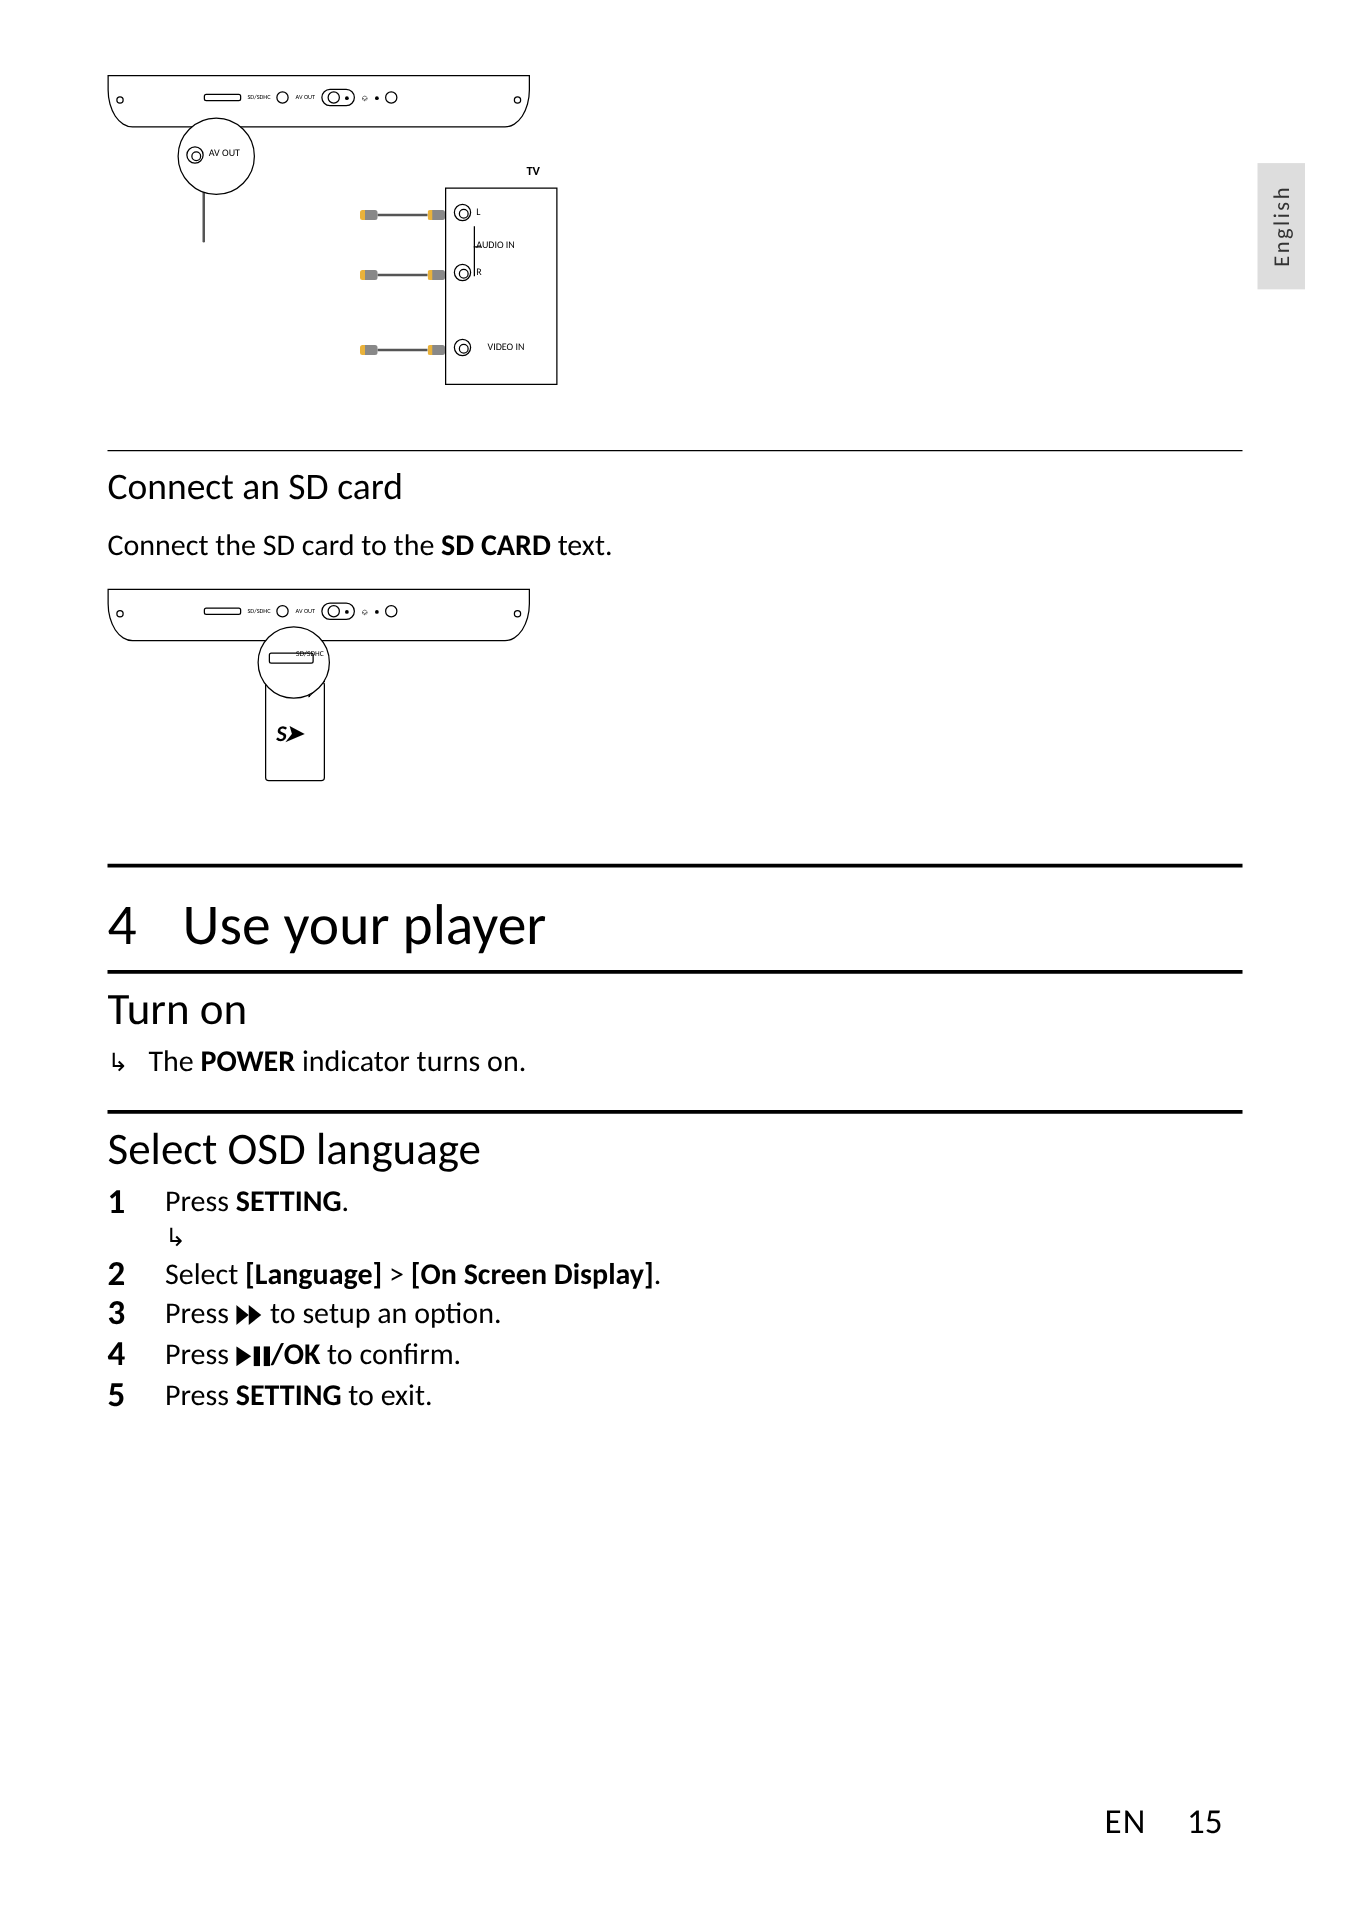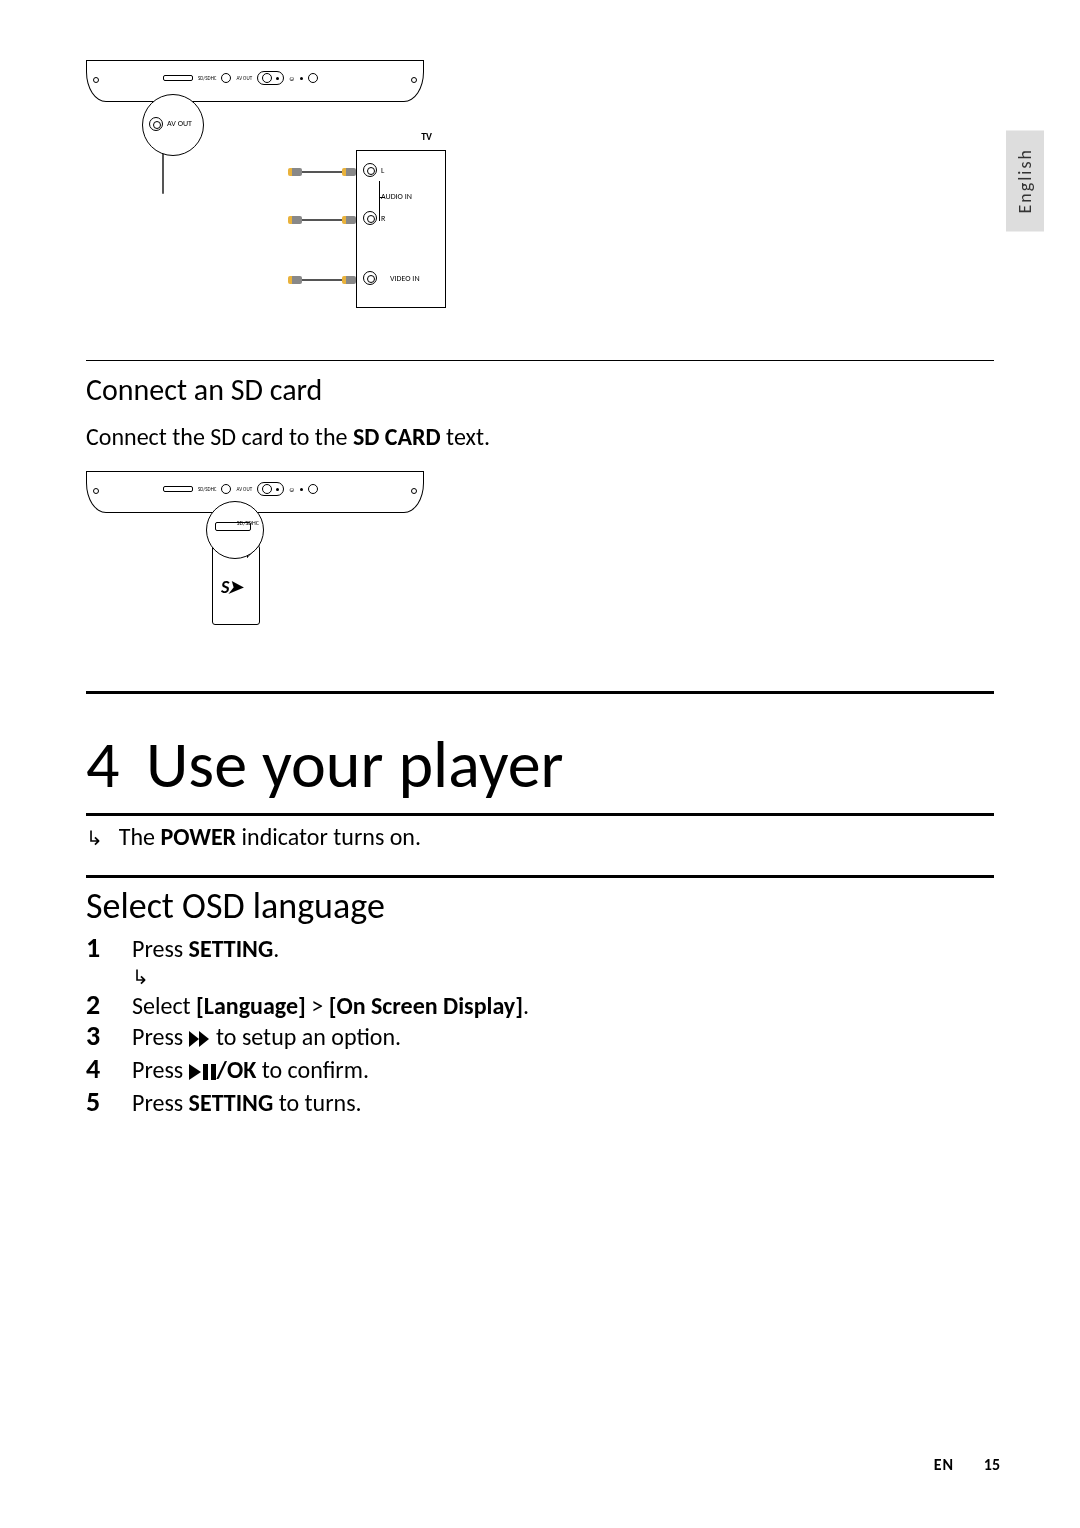--- a/index.html
+++ b/index.html
@@ -34,23 +34,23 @@
     border: none;
     border-top: 3px solid #000;
     margin: 0 0 6px 0;
   }
   .rule-thin {
     border: none;
     border-top: 1.5px solid #000;
     margin: 0 0 10px 0;
   }
   h1.chapter {
-    font-size: 66px;
-    font-weight: 300;
-    margin: 30px 0 8px 0;
+    font-size: 46px;
+    font-weight: 300;
+    margin: 18px 0 8px 0;
   }
   h1.chapter .num {
     display: inline-block;
     width: 60px;
   }
   h2.section {
     font-size: 36px;
     font-weight: 300;
     margin: 0 0 6px 0;
   }
@@ -95,23 +95,23 @@
     font-weight: 600;
   }
   ol.steps .result { margin-left: 0; }
   .inline-icon {
     display: inline-block;
     vertical-align: -2px;
   }
   .footer {
     position: absolute;
     bottom: 54px;
-    right: 80px;
-    font-size: 16px;
-    font-weight: 700;
+    right: 102px;
+    font-size: 28px;
+    font-weight: 400;
   }
   .footer .lang { margin-right: 26px; letter-spacing: 1px;}
   
   .dia1 {
     position: relative;
     width: 360px;
     height: 250px;
     margin-left: 0;
   }
   .device-bar {
@@ -306,20 +306,21 @@
       <span class="sdlogo">S➤</span>
     </div>
   </div>
 
   <hr class="rule-thick" style="margin-top:40px;">
   <h1 class="chapter">
     <span class="num">4</span><span>Use your player</span>
   </h1>
 
   <hr class="rule-thick">
+  <h2 class="section">Turn on</h2>
   <p class="body result">
     <span class="result-arrow">↳</span>
     <span><span>The </span><span class="bold">POWER</span><span> indicator turns on.</span></span>
   </p>
 
   <hr class="rule-thick" style="margin-top:24px;">
   <h2 class="section">Select OSD language</h2>
 
   <ol class="steps">
     <li>
@@ -338,21 +339,21 @@
           </svg></span><span> to setup an option.</span>
     </li>
     <li>
       <span>Press </span><span class="inline-icon"><svg width="28" height="16" viewBox="0 0 28 16">
             <polygon points="0,0 12,8 0,16" fill="#000"></polygon>
             <rect x="14" y="0" width="5" height="16" fill="#000"></rect>
             <rect x="22" y="0" width="5" height="16" fill="#000"></rect>
           </svg></span><span class="bold">/OK</span><span> to confirm.</span>
     </li>
     <li>
-      <span>Press </span><span class="bold">SETTING</span><span> to turns.</span>
+      <span>Press </span><span class="bold">SETTING</span><span> to exit.</span>
     </li>
   </ol>
 
 </div>
 
 <div class="footer">
   <span class="lang">EN</span>
   <span>15</span>
 </div>
 

